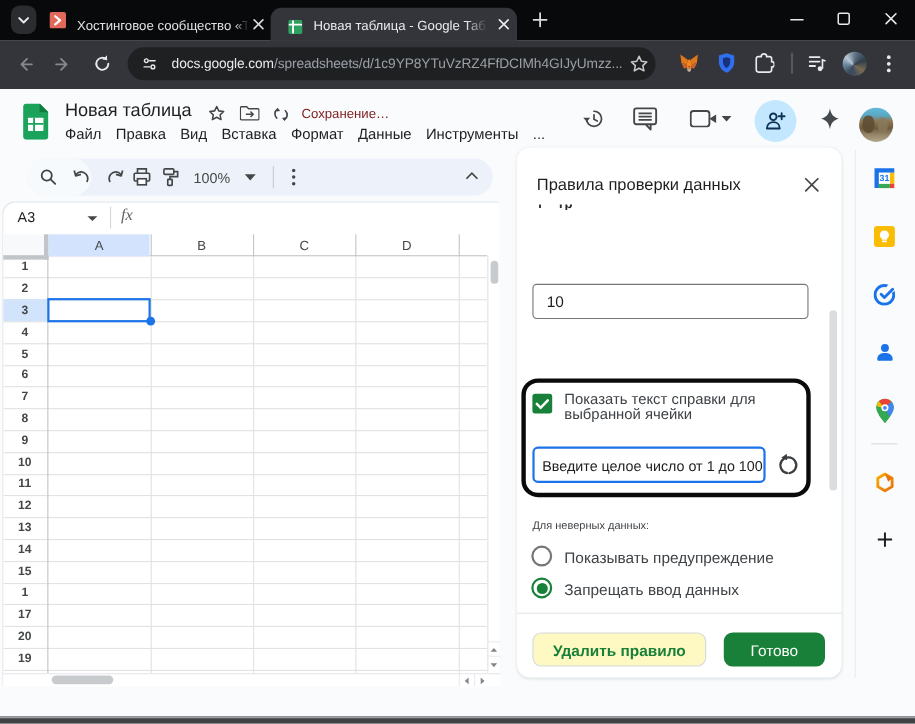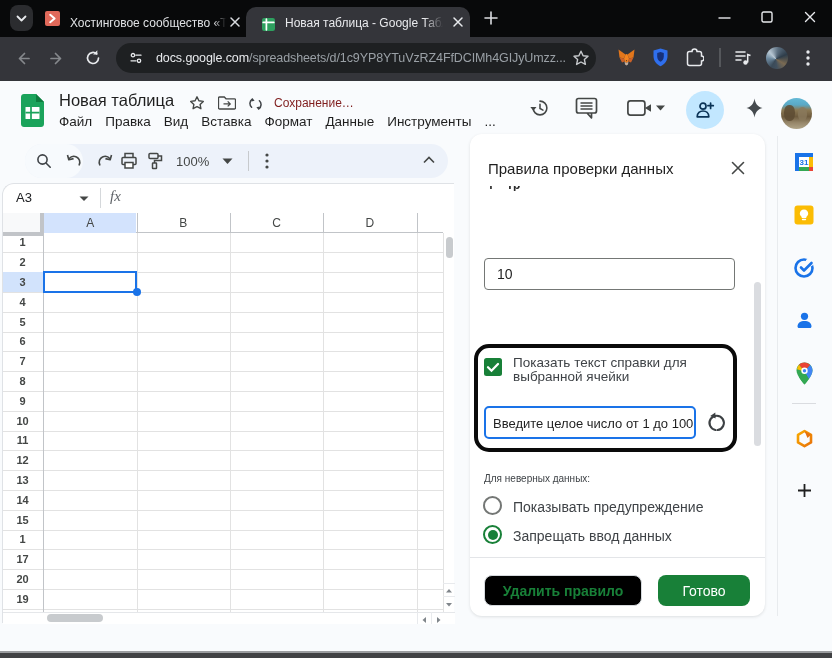--- a/index.html
+++ b/index.html
@@ -329,21 +329,21 @@
         <path d="M9.3 0.4 L9.6 6.4 L4.2 4.1 Z" fill="#3c4043"></path>
       </svg>
     <div class="abs" style="left:14px;top:339px;font-size:10px;color:#3f4347">Для неверных данных:</div>
     <div class="abs" style="left:13px;top:362px;width:19px;height:19px;border:2px solid #747775;border-radius:50%"></div>
     <div class="abs" style="left:43px;top:365px;font-size:14px;color:#3f4347">Показывать предупреждение</div>
     <div class="abs" style="left:13px;top:391px;width:19px;height:19px;border:2px solid #188038;border-radius:50%">
         <div class="abs" style="left:2.5px;top:2.5px;width:10px;height:10px;border-radius:50%;background:#188038"></div>
       </div>
     <div class="abs" style="left:43px;top:394px;font-size:14px;color:#3f4347">Запрещать ввод данных</div>
     <div class="abs" style="left:0;top:423px;width:295px;height:1px;background:#e3e5e8"></div>
-    <div class="abs" style="left:14px;top:441px;width:158px;height:31px;border:1px solid #d5d9dd;border-radius:8px;background:#000000;display:flex;align-items:center;justify-content:center;font-size:14px;font-weight:700;color:#188038">Удалить правило</div>
+    <div class="abs" style="left:14px;top:441px;width:158px;height:31px;border:1px solid #d5d9dd;border-radius:8px;background:#fef9c3;display:flex;align-items:center;justify-content:center;font-size:14px;font-weight:700;color:#188038">Удалить правило</div>
     <div class="abs" style="left:188px;top:441px;width:92px;height:31px;border-radius:8px;background:#188038;display:flex;align-items:center;justify-content:center;font-size:14px;font-weight:400;color:#fff">Готово</div>
     <div class="abs" style="left:284px;top:148px;width:7px;height:164px;border-radius:3.5px;background:#dadce0"></div>
   </div>
   <div id="sidebar">
     <div class="abs" style="left:777px;top:55px;width:1px;height:480px;background:#e8ebee"></div>
     <svg class="abs" style="left:794px;top:71px" width="20" height="20" viewBox="0 0 20 20">
         <path d="M1 1 H19 V5 H5 V19 H1 Z" fill="#1a73e8"></path>
         <rect x="15" y="5" width="4" height="10" fill="#fbbc04"></rect>
         <rect x="15" y="15" width="4" height="4" fill="#ea4335"></rect>
         <rect x="5" y="15" width="10" height="4" fill="#34a853"></rect>

